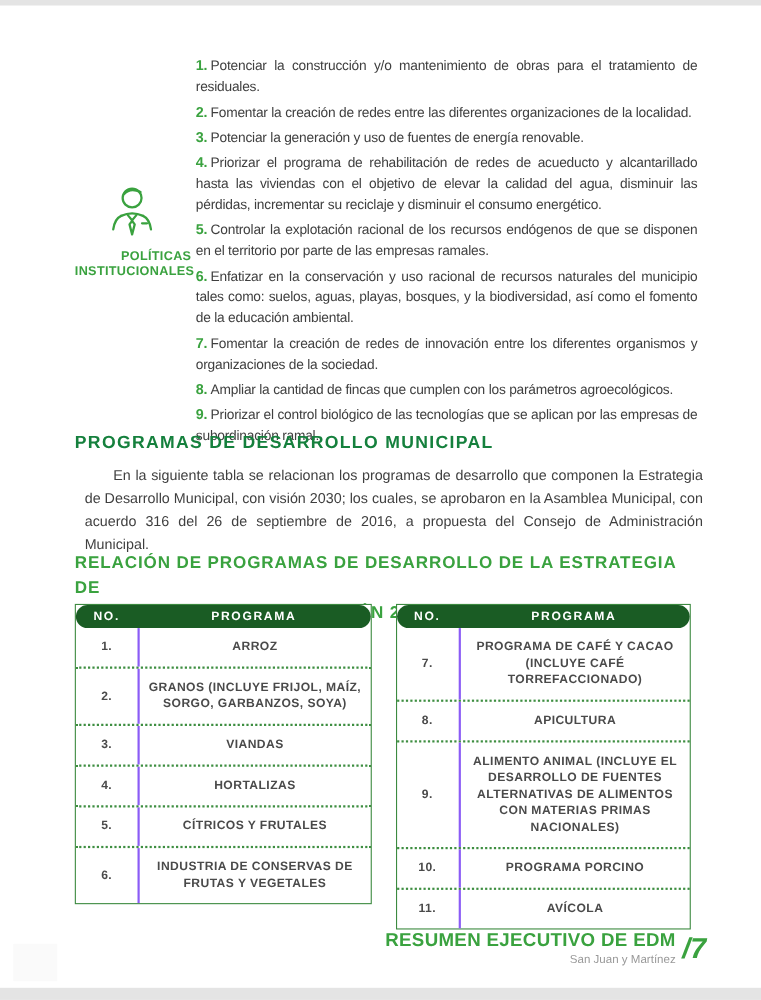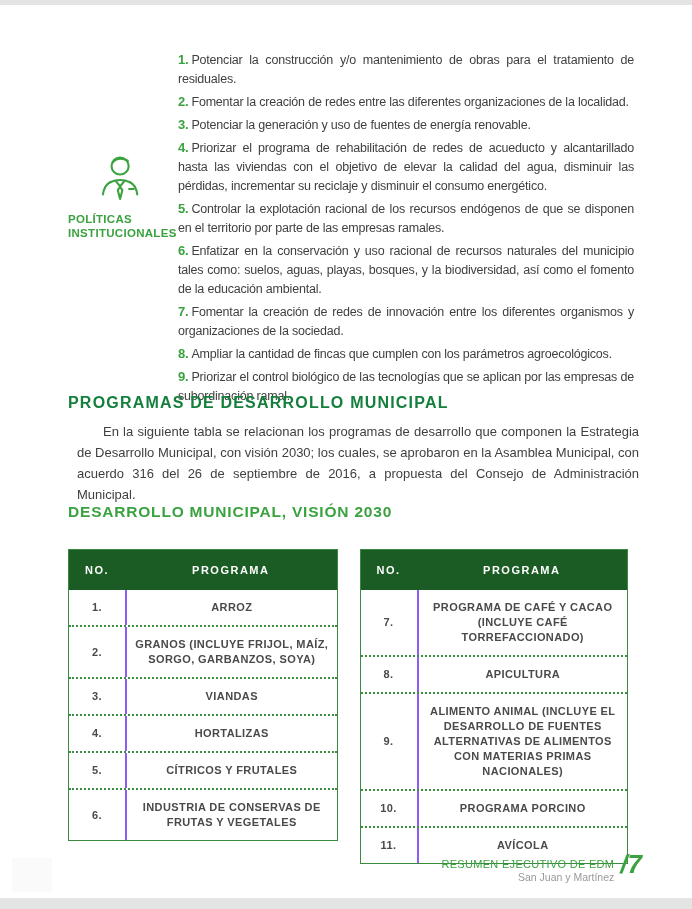--- a/index.html
+++ b/index.html
@@ -12,55 +12,55 @@
   .strip.bottom{bottom:0;height:11px;}
   .artifact{position:absolute;left:12px;top:858px;width:40px;height:34px;background:#fafafa;}
 
   
   .list-block{position:absolute;left:178px;top:50px;width:456px;}
   .li{margin:0 0 3px 0;font-size:12.5px;line-height:19px;letter-spacing:-0.2px;
       text-align:justify;color:#3f3f3f;}
   .li .num{color:#3aa23f;font-weight:bold;font-size:13px;margin-right:3px;}
 
   
-  .policies{position:absolute;left:68px;top:152px;width:106px;text-align:left;}
+  .policies{position:absolute;left:68px;top:166px;width:106px;text-align:right;}
   .policies .icon{display:block;margin:0 auto 4px auto;}
   .policies .plabel{color:#3aa23f;font-weight:bold;font-size:11.5px;line-height:14px;
       letter-spacing:0.3px;}
 
   
   .section-title{position:absolute;left:68px;top:394px;width:560px;color:#15803d;
       font-weight:bold;font-size:16px;letter-spacing:1.2px;}
   .section-par{position:absolute;left:77px;top:421px;width:562px;font-size:13px;
       line-height:21px;text-align:justify;text-indent:26px;color:#3f3f3f;}
 
   
   .relacion-title{position:absolute;left:68px;top:500px;width:572px;color:#3aa23f;
       font-weight:bold;font-size:15.5px;letter-spacing:0.8px;line-height:23px;}
 
   
   .tables{position:absolute;left:68px;top:549px;width:560px;display:flex;gap:22px;
       align-items:flex-start;}
   .ptable{border:1px solid #3c8a40;background:#ffffff;}
   .ptable.left{width:268px;}
   .ptable.right{width:267px;}
-  .thead{display:grid;grid-template-columns:56px 1fr;background:#1a5c24;height:40px;
-      align-items:center;}
+  .thead{display:grid;grid-template-columns:56px 1fr;background:#1a5c24;height:21px;
+      align-items:center;border-radius:11px;}
   .th{color:#ffffff;font-weight:bold;font-size:11px;letter-spacing:1.5px;text-align:center;}
   .trow{display:grid;grid-template-columns:56px 1fr;}
   .trow + .trow{border-top:2px dotted #3e8e41;}
   .td{display:flex;align-items:center;justify-content:center;text-align:center;
       font-weight:bold;font-size:11px;letter-spacing:0.4px;line-height:15px;
       color:#4a4a4a;padding:10px 8px;}
   .td-prog{border-left:2px solid #8b5cf6;}
 
   
   .footer{position:absolute;right:50px;top:845px;display:flex;align-items:center;}
   .footer .ftext{text-align:right;}
-  .footer .ftitle{color:#3aa23f;font-weight:normal;font-size:11px;letter-spacing:0.3px;margin-top:13px;}
+  .footer .ftitle{color:#3aa23f;font-weight:bold;font-size:17px;letter-spacing:0.3px;}
   .footer .fsub{color:#999999;font-size:10.5px;margin-top:1px;text-align:right;}
   .footer .fpage{color:#3aa23f;font-size:26px;font-style:italic;margin-left:6px;
       font-weight:bold;line-height:1;}
 </style>
 </head>
 <body>
 
 <div class="page">
 
   <div class="strip top"></div>
@@ -100,20 +100,21 @@
     <div class="plabel">
       <div>POLÍTICAS</div>
       <div>INSTITUCIONALES</div>
     </div>
   </div>
 
   <div class="section-title">PROGRAMAS DE DESARROLLO MUNICIPAL</div>
   <div class="section-par">En la siguiente tabla se relacionan los programas de desarrollo que componen la Estrategia de Desarrollo Municipal, con visión 2030; los cuales, se aprobaron en la Asamblea Municipal, con acuerdo 316 del 26 de septiembre de 2016, a propuesta del Consejo de Administración Municipal.</div>
 
   <div class="relacion-title">
+    <div>RELACIÓN DE PROGRAMAS DE DESARROLLO DE LA ESTRATEGIA DE</div>
     <div>DESARROLLO MUNICIPAL, VISIÓN 2030</div>
   </div>
 
   <div class="tables">
 
     <div class="ptable left">
       <div class="thead">
         <div class="th">NO.</div>
         <div class="th">PROGRAMA</div>
       </div>

